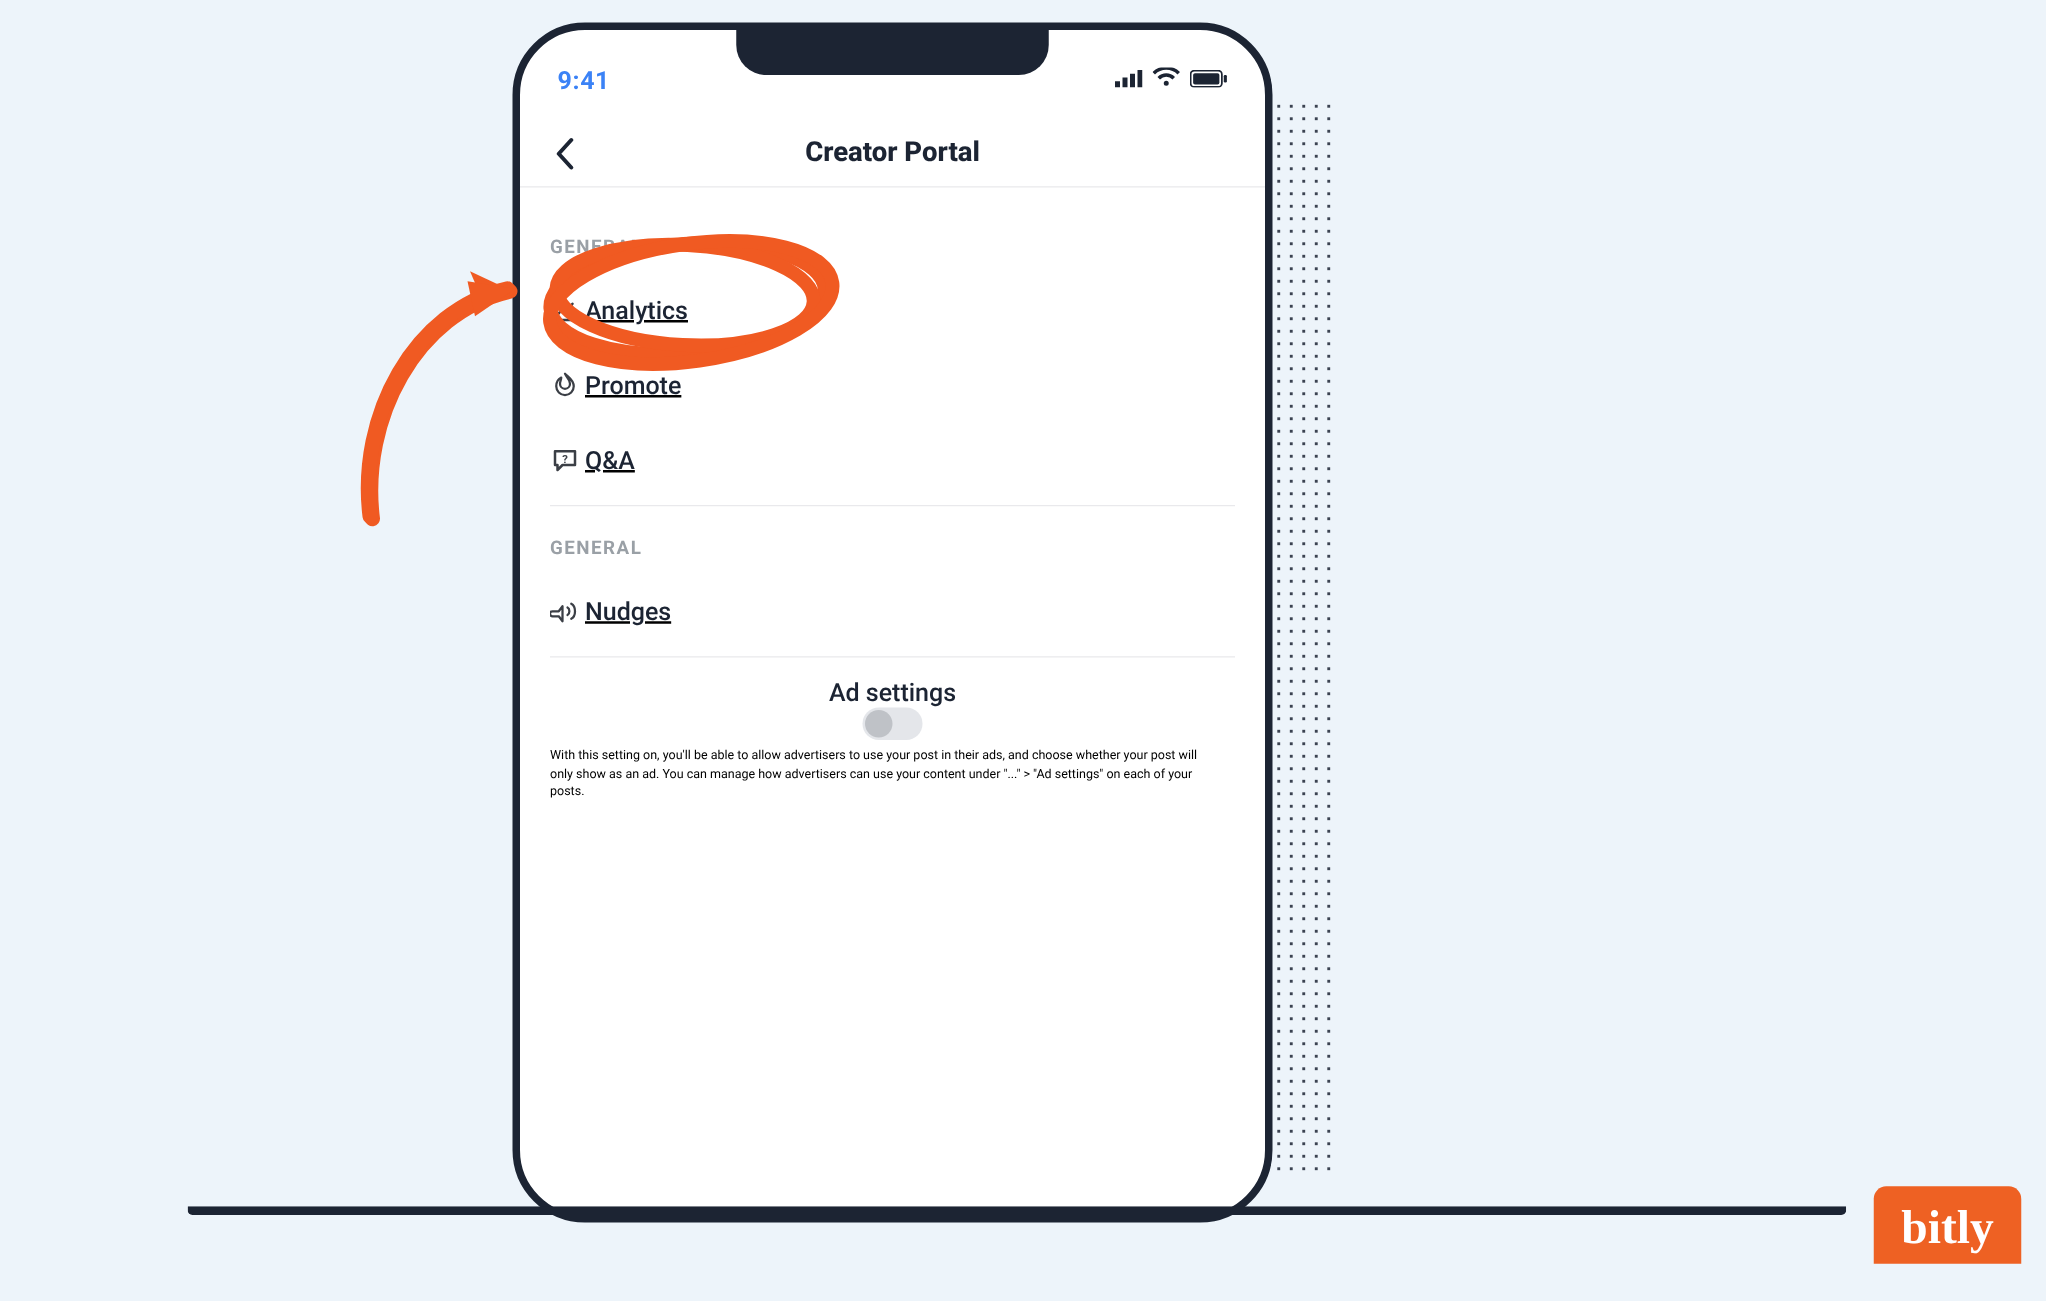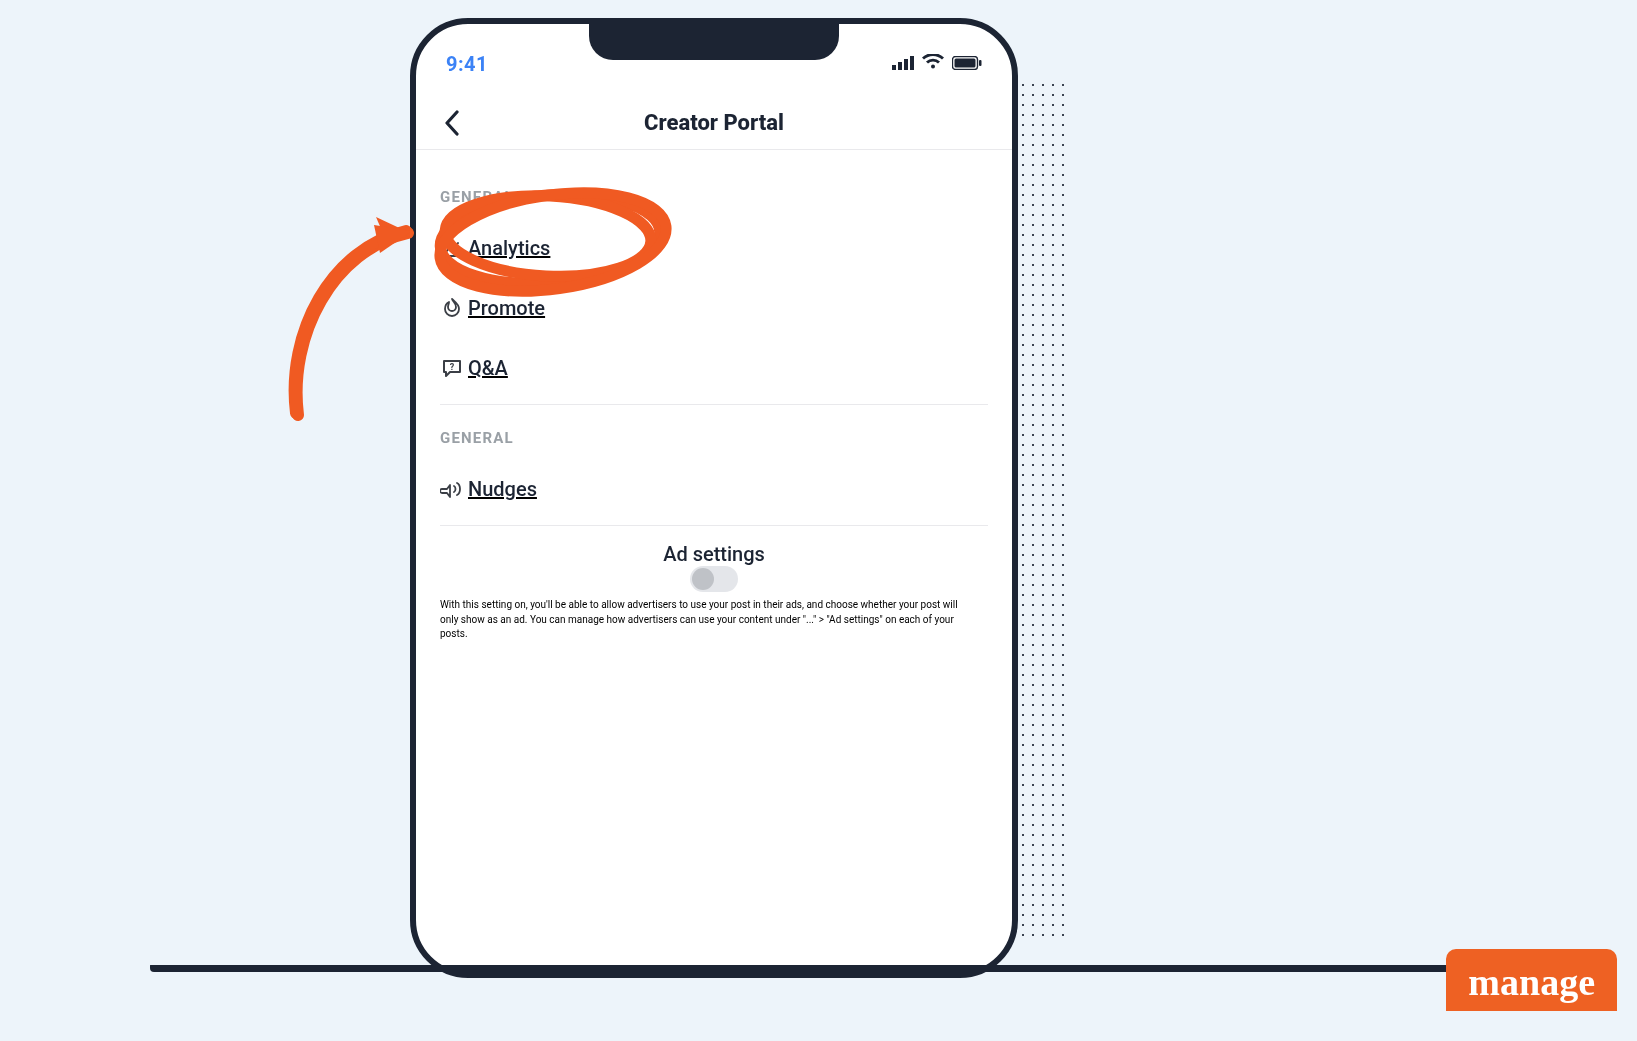--- a/index.html
+++ b/index.html
@@ -299,15 +299,15 @@
       <path d="M18 208 C 8 128, 53 43, 128 26"></path>
     </g>
     <g fill="#f05a22">
       <path d="M132 28 L98 12 L110 40 Z"></path>
       <path d="M134 26 L102 48 L96 20 Z"></path>
     </g>
   </svg>
 
   <div class="ground"></div>
 
-  <div class="bitly-badge">manage</div>
+  <div class="bitly-badge">bitly</div>
 
 </div>
 
 </body></html>

